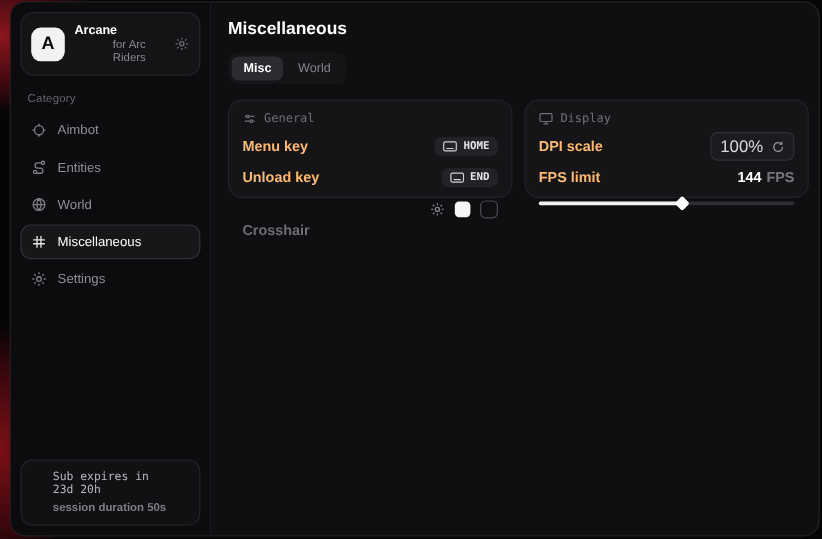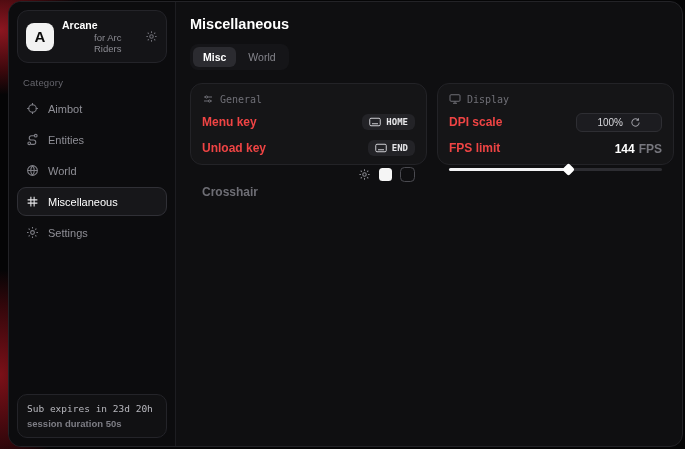--- a/index.html
+++ b/index.html
@@ -59,21 +59,21 @@
     background:#17171a;
     border-color:#303036;
     color:#ffffff;
   }
   .nav-item.active .nicon { color:#e8e8ea; }
   .side-spacer { flex:1; }
   .status-box {
     background:#111113;
     border:1px solid #242429;
     border-radius:10px;
-    padding:8px 9px;
+    padding:8px 26px;
   }
   .status-line1 { font-family:"DejaVu Sans Mono", monospace; font-size:9.5px; color:#b9b9bf; }
   .status-line2 { font-size:9.5px; font-weight:bold; color:#7e7e85; margin-top:4px; }
   
   .main { flex:1; padding:14px 14px; position:relative; }
   .page-title { font-size:14.5px; font-weight:bold; color:#ffffff; }
   .tabbar {
     display:inline-flex; align-items:center; gap:2px;
     background:#151518; border-radius:8px; padding:3px;
     margin-top:12px;
@@ -96,21 +96,21 @@
     display:flex; align-items:center; gap:6px;
     color:#6f6f76;
     font-family:"DejaVu Sans Mono", monospace;
     font-size:10px;
   }
   .card-head .cicon { display:flex; color:#6f6f76; }
   .row {
     display:flex; align-items:center; justify-content:space-between;
     margin-top:8px; min-height:18px;
   }
-  .row-label { font-size:12px; font-weight:bold; color:#ef4444; }
+  .row-label { font-size:12px; font-weight:bold; color:#fdba74; }
   .row-label.dim { color:#6e6e75;margin-top:35px; }
   .keychip {
     display:inline-flex; align-items:center; gap:5px;
     background:#232327; border-radius:6px;
     padding:3px 7px;
     font-family:"DejaVu Sans Mono", monospace;
     font-size:9px; color:#e6e6e9; font-weight:bold;
   }
   .keychip .kicon { display:flex; color:#cfcfd4; }
   .cross-controls { display:flex; align-items:center; gap:8px; }
@@ -118,22 +118,22 @@
   .swatch {
     width:13px; height:13px; border-radius:3.5px; background:#f5f5f5;
   }
   .checkbox {
     width:15px; height:15px; border-radius:4.5px;
     border:1.5px solid #4a4a50; background:transparent;
   }
   .select-chip {
     display:inline-flex; align-items:center; gap:7px;
     background:#1c1c20; border:1px solid #2e2e33; border-radius:6px;
-    padding:3px 20px;
-    font-size:10px; color:#d9d9dd;
+    padding:3px 7px;
+    font-size:14px; color:#d9d9dd;
   }
   .select-chip .ricon { display:flex; color:#9a9aa1; }
   .fps-value { font-size:12px; font-weight:bold; color:#ffffff; }
   .fps-unit { font-size:12px; font-weight:bold; color:#77777e; margin-left:4px; }
   .slider { position:relative; height:12px; margin-top:6px; }
   .slider-track {
     position:absolute; left:0; right:0; top:5px; height:3px;
     background:#2d2d32; border-radius:2px;
   }
   .slider-fill {

